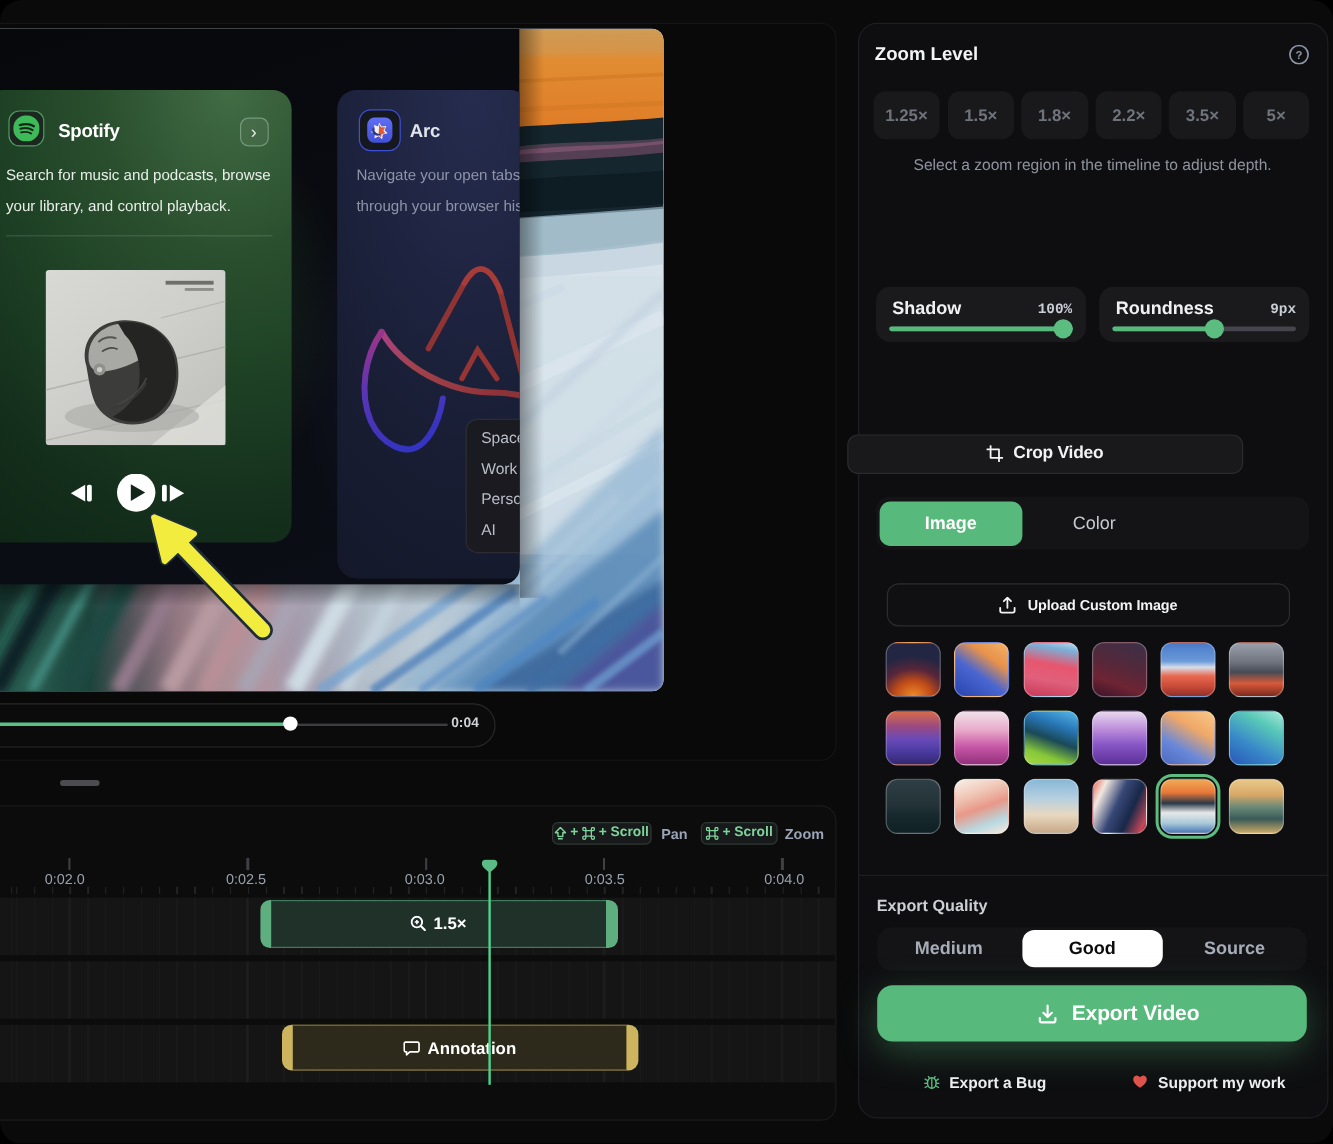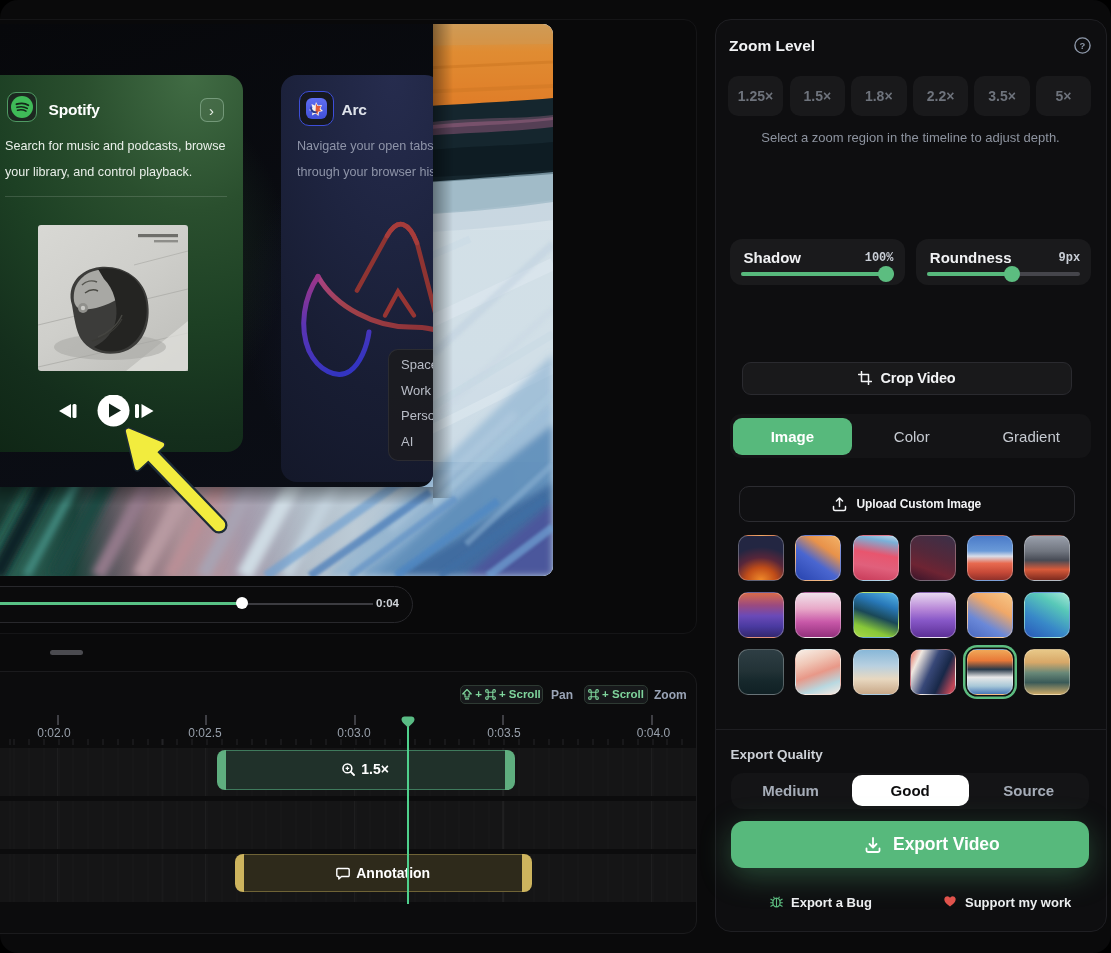--- a/index.html
+++ b/index.html
@@ -351,31 +351,30 @@
     <div class="sknob" style="left:148.5px;top:26.5px;"></div>
   </div>
   <div class="card" style="left:915.8px;top:239px;width:175.3px;height:46px;">
     <div class="cardlab" style="left:14px;top:10px;">Roundness</div>
     <div class="cardval" style="right:11px;top:12px;">9px</div>
     <div class="track" style="left:11px;right:11px;top:32.5px;"></div>
     <div class="fill" style="left:11px;top:32.5px;width:85.7px;"></div>
     <div class="sknob" style="left:88.7px;top:26.5px;"></div>
   </div>
 
-  <div class="abs" style="left:742px;top:361.5px;width:330px;height:33.8px;border-radius:9px;background:#19191b;border:1px solid #2a2a2f;display:flex;align-items:center;justify-content:center;gap:8px;color:#f2f3f5;font-size:14.5px;font-weight:bold;letter-spacing:-0.2px;">
+  <div class="abs" style="left:706px;top:361.5px;width:330px;height:33.8px;border-radius:9px;background:#19191b;border:1px solid #2a2a2f;display:flex;align-items:center;justify-content:center;gap:8px;color:#f2f3f5;font-size:14.5px;font-weight:bold;letter-spacing:-0.2px;">
     <svg width="14" height="14" viewBox="0 0 14 14">
         <path d="M3.5,0.5 L3.5,10.5 L13.5,10.5 M0.5,3.5 L10.5,3.5 L10.5,13.5" stroke="#f2f3f5" stroke-width="1.5" fill="none" stroke-linecap="round" stroke-linejoin="round"></path>
       </svg>
     Crop Video
   </div>
 
   <div class="abs" style="left:729.5px;top:414.3px;width:361.6px;height:43.8px;border-radius:11px;background:#141416;"></div>
   <div class="abs" style="left:732.7px;top:417.9px;width:119.4px;height:36.7px;border-radius:9px;background:#57b97c;color:#fff;font-size:15px;font-weight:bold;display:flex;align-items:center;justify-content:center;">Image</div>
   <div class="abs" style="left:852.1px;top:417.9px;width:119.4px;height:36.7px;color:#c6cad1;font-size:15px;display:flex;align-items:center;justify-content:center;">Color</div>
-  <div class="abs" style="left:971.5px;top:417.9px;width:119.4px;height:36.7px;color:#c6cad1;font-size:15px;display:flex;align-items:center;justify-content:center;">Gradient</div>
 
   <div class="abs" style="left:739px;top:486px;width:335.6px;height:36px;border-radius:10px;background:#101012;border:1.3px solid #2c2c31;display:flex;align-items:center;justify-content:center;gap:9px;color:#f2f3f5;font-size:12px;font-weight:bold;letter-spacing:-0.1px;">
     <svg width="15" height="15" viewBox="0 0 15 15">
         <path d="M7.5,9.5 L7.5,1.5 M4.5,4 L7.5,1 L10.5,4" stroke="#f2f3f5" stroke-width="1.5" fill="none" stroke-linecap="round" stroke-linejoin="round"></path>
         <path d="M1.5,9.5 L1.5,12 A1.5,1.5 0 0 0 3,13.5 L12,13.5 A1.5,1.5 0 0 0 13.5,12 L13.5,9.5" stroke="#f2f3f5" stroke-width="1.5" fill="none" stroke-linecap="round"></path>
       </svg>
     Upload Custom Image
   </div>
 
   <div class="thumb" style="left:738.2px;top:535.1px;background:radial-gradient(90% 75% at 50% 100%, #f08a2a 0%, #c04c18 38%, #57263a 68%, #232642 100%);"></div>

